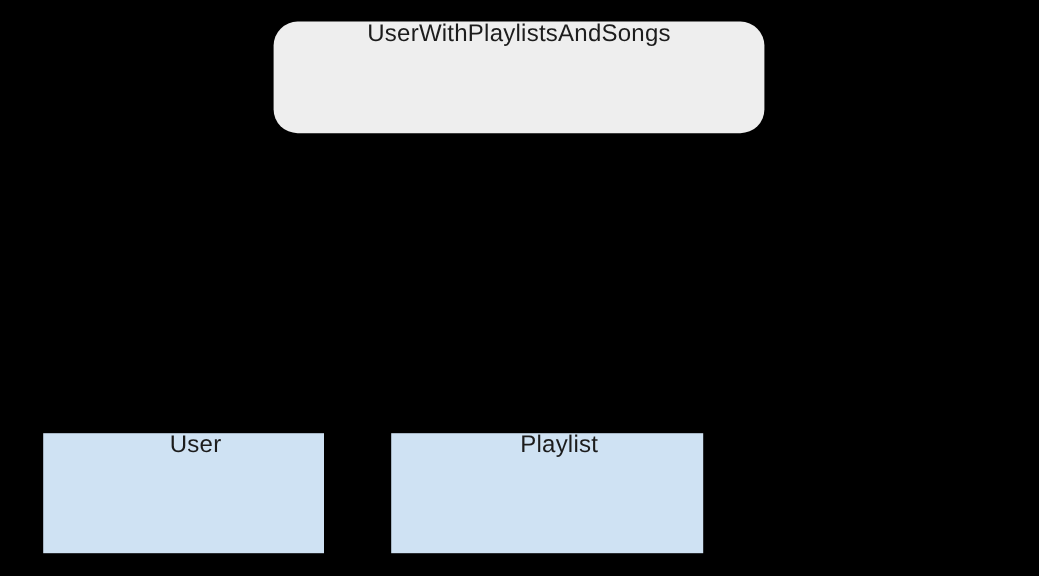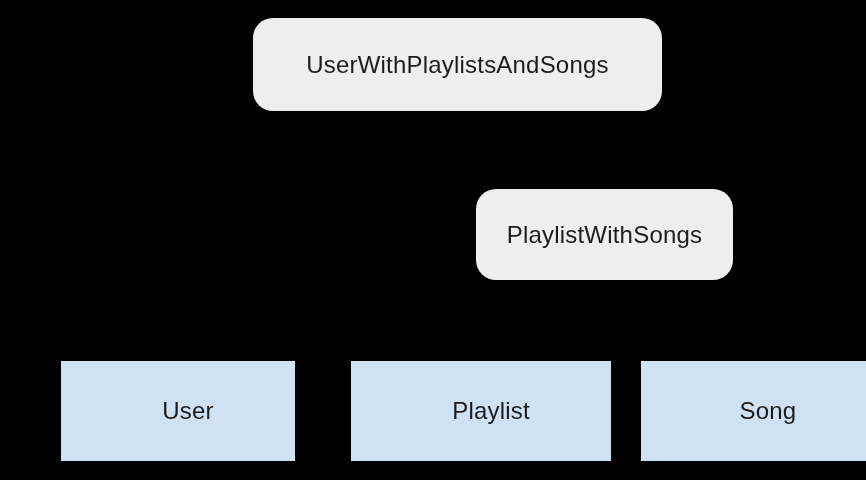--- a/index.html
+++ b/index.html
@@ -14,27 +14,26 @@
     overflow: hidden;
     font-family: "Liberation Sans", "DejaVu Sans", sans-serif;
   }
   .diagram {
     position: absolute;
     inset: 0;
   }
   .node {
     position: absolute;
     display: flex;
-    align-items: center;
+    align-items: flex-start;
     justify-content: center;
-    font-size: 24px;
+    font-size: 20px;
     line-height: 1;
     color: var(--text_color, #1c1c1c);
     letter-spacing: 0.2px;
-    margin-left: 25px;
   }
   .node.gray {
     background: var(--box_fill_gray, #eeeeee);
     border-radius: 20px;
   }
   .node.blue {
     background: var(--box_fill_blue, #cfe2f3);
     border-radius: 0;
     padding-left: 20px;
   }
@@ -74,29 +73,23 @@
 </style>
 </head>
 <body>
 
 <div class="diagram">
 
   <div class="node gray n-top">
     <span>UserWithPlaylistsAndSongs</span>
   </div>
 
-  <div class="node gray n-mid">
-    <span>PlaylistWithSongs</span>
-  </div>
 
   <div class="node blue n-user">
     <span>User</span>
   </div>
 
   <div class="node blue n-playlist">
     <span>Playlist</span>
   </div>
 
-  <div class="node blue n-song">
-    <span>Song</span>
-  </div>
 
 </div>
 
 </body></html>

